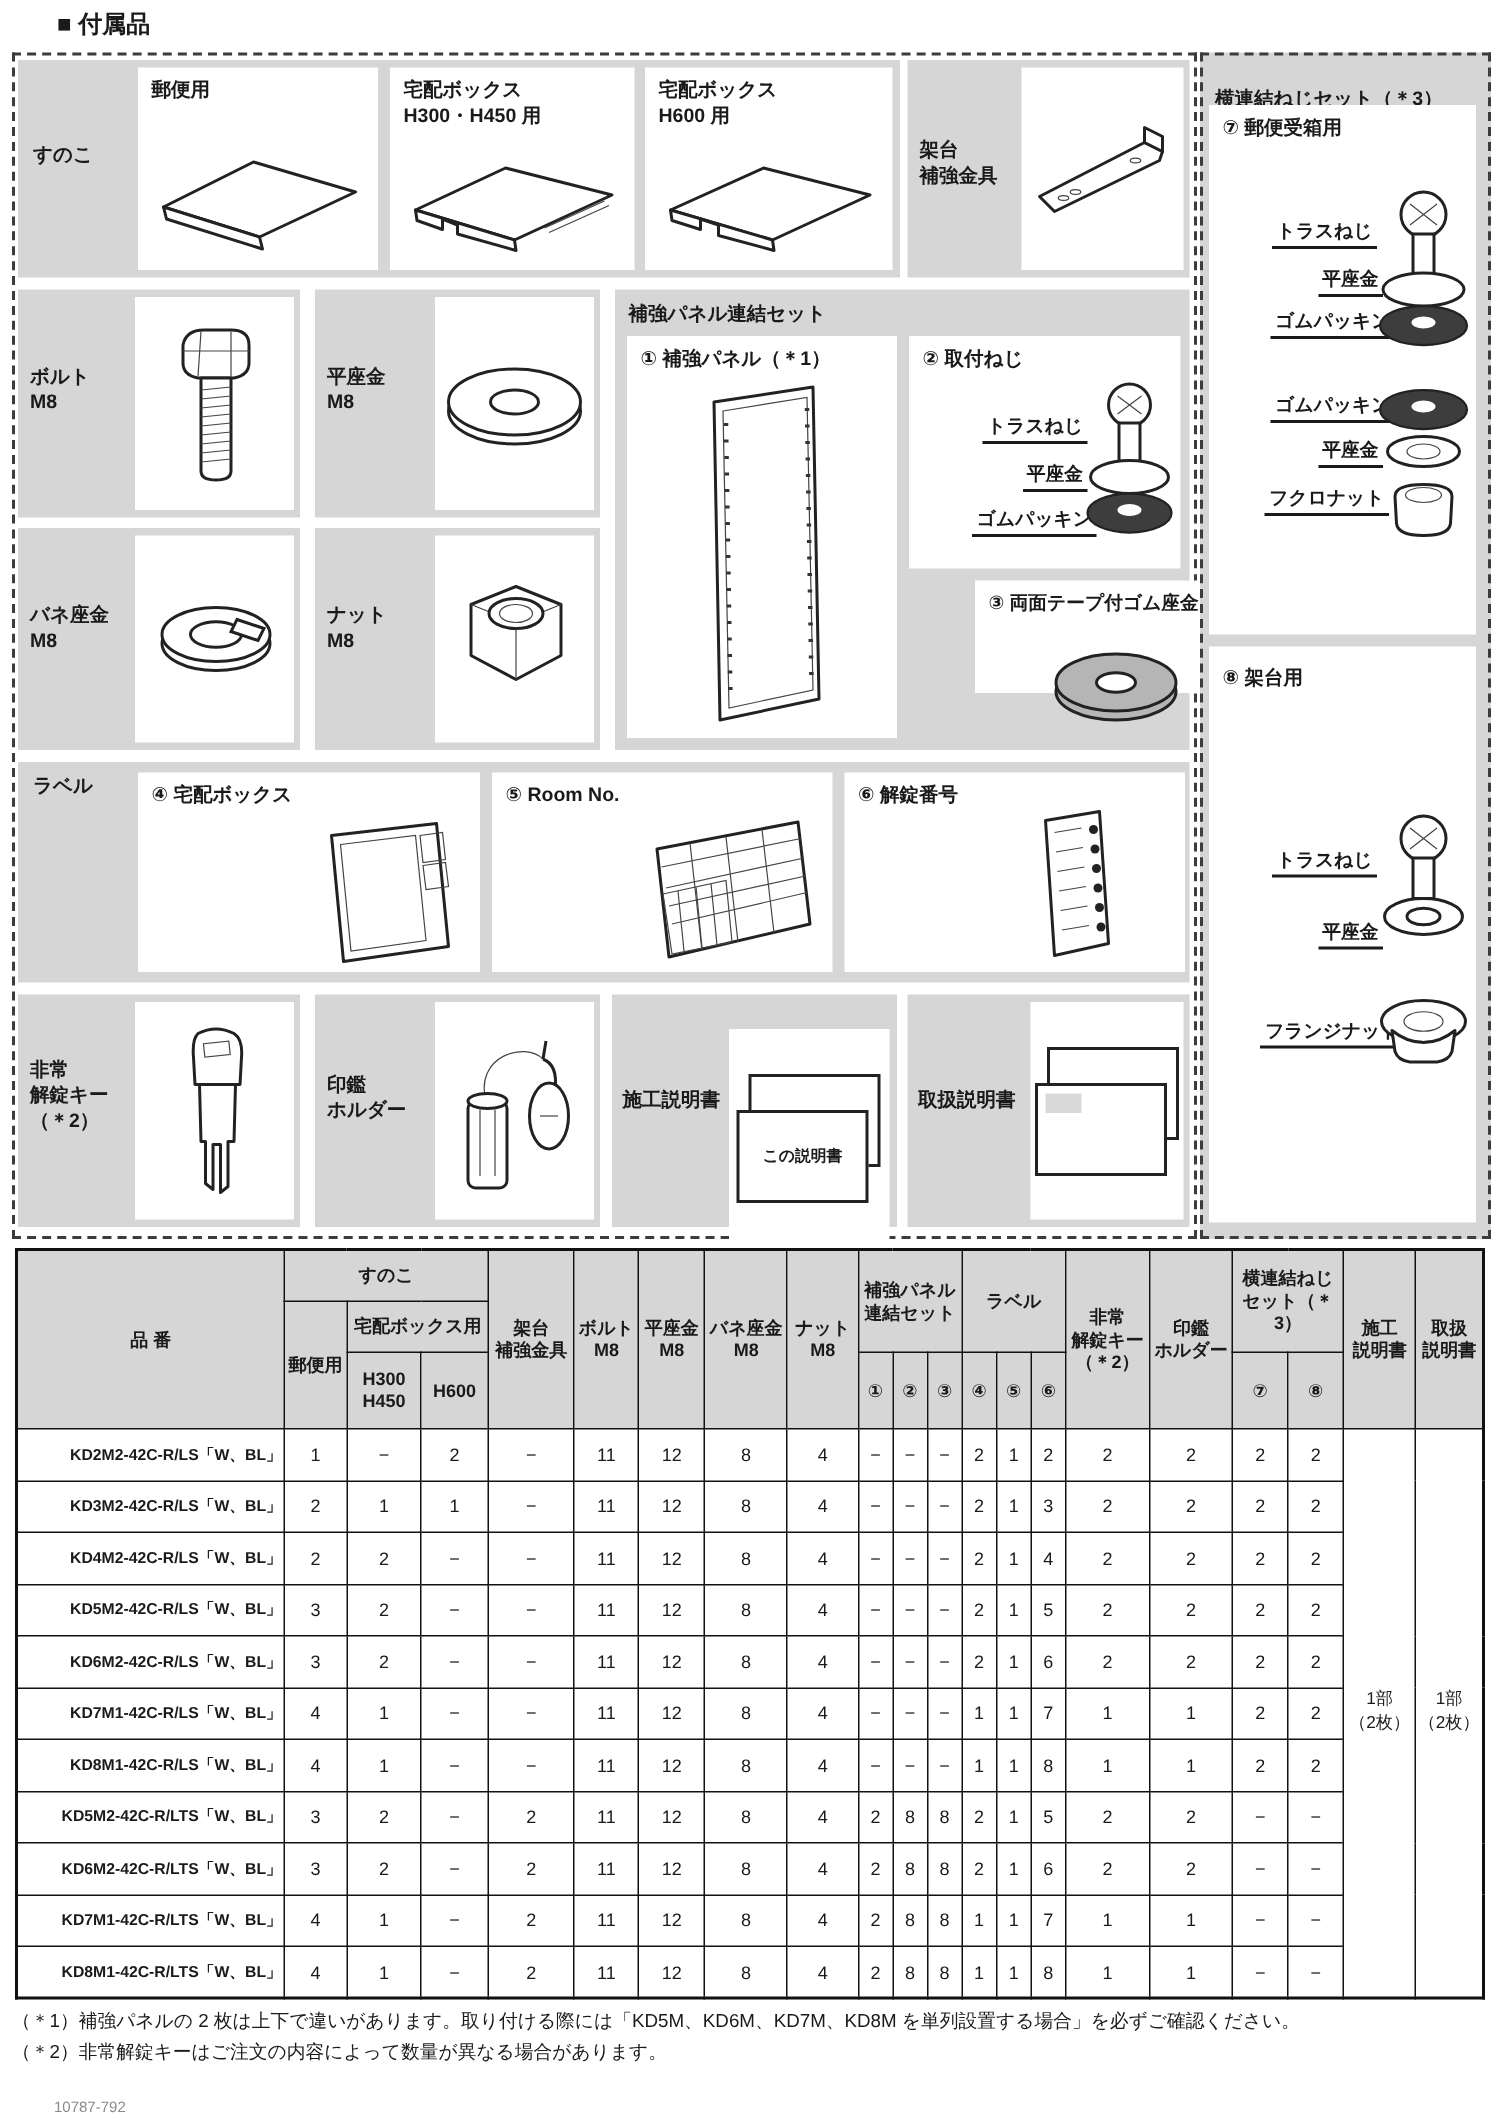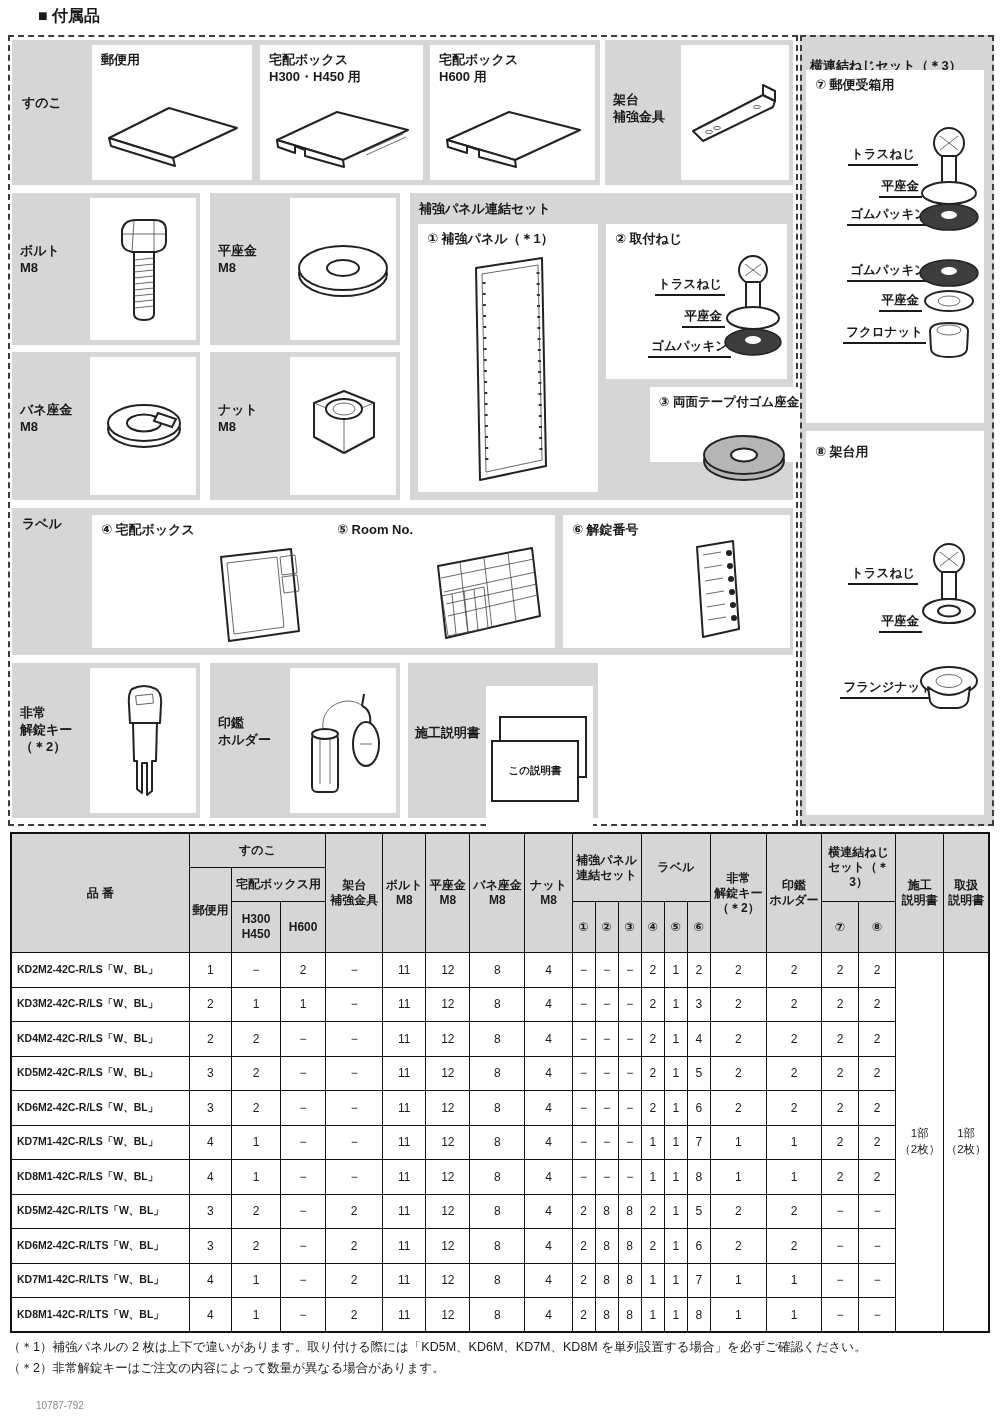--- a/index.html
+++ b/index.html
@@ -24,21 +24,21 @@
   .sheet{position:absolute;background:#fff;border:2px solid #222;width:84px;height:58px;}
   .sheet.back{top:0;right:0;}
   .sheet.front{bottom:0;left:0;display:flex;align-items:center;justify-content:center;font-size:10.5px;font-weight:bold;}
   .patch{position:absolute;top:5px;left:5px;width:24px;height:13px;background:#d9d9d9;}
   
   #parts-table{border-collapse:collapse;table-layout:fixed;width:980px;}
   #parts-table td,#parts-table th{border:1px solid #111;overflow:hidden;}
   #parts-table{border:2px solid #111;}
   #parts-table th{background:#d6d6d6;font-size:12px;font-weight:bold;text-align:center;vertical-align:middle;white-space:pre-line;line-height:1.25;padding:2px 1px;}
   #parts-table td{font-size:12px;text-align:center;vertical-align:middle;padding:2px 1px;}
-  #parts-table td.model{font-size:10.5px;font-weight:bold;text-align:left;padding-left:5px;white-space:nowrap;}
+  #parts-table td.model{font-size:10.5px;font-weight:bold;text-align:right;padding-left:5px;white-space:nowrap;}
   #parts-table td.manual{font-size:11.5px;white-space:pre-line;line-height:1.35;}
   #parts-table tr.hr1 th{height:29px;}
   #parts-table tr.hr2 th{height:29px;}
   #parts-table tr.hr3 th{height:46px;}
   #parts-table tbody tr{height:34.5px;}
   .circ{font-size:11.5px;font-weight:bold;}
   .footnote{position:absolute;font-size:12.5px;line-height:1.35;width:990px;}
   .docnum{position:absolute;font-size:10px;color:#8a8a8a;}
 </style>
 </head>
@@ -171,21 +171,21 @@
           <path class="ill" d="M40 4 L70 16 L70 50 L40 66 L10 50 L10 16 Z"></path>
           <path class="thin" d="M10 16 L40 28 L70 16 M40 28 L40 66"></path>
           <ellipse class="ill" cx="40" cy="22" rx="18" ry="10"></ellipse>
           <ellipse class="thin" cx="40" cy="22" rx="11" ry="6"></ellipse>
         </svg>
       </div>
     </div>
 
     <div class="panel" style="left:2px;top:471px;width:781px;height:147px;">
       <span class="plabel" style="left:10px;top:8px;">ラベル</span>
-      <div class="wbox" style="left:80px;top:7px;width:228px;height:133px;padding-left:13px;">
+      <div class="wbox" style="left:80px;top:7px;width:228px;height:133px;">
         <span class="boxlabel">④ 宅配ボックス</span>
         <svg class="abs" style="left:115px;top:28px;" width="100" height="100" viewBox="0 0 100 100">
           <path class="ill" d="M14 14 L84 6 L92 88 L22 98 Z"></path>
           <path class="thin" d="M20 20 L70 14 L77 84 L27 91 Z"></path>
           <path class="thin" d="M73 14 L88 12 L90 30 L75 32 Z M75 34 L90 32 L92 48 L77 50 Z"></path>
         </svg>
       </div>
       <div class="wbox" style="left:316px;top:7px;width:227px;height:133px;">
         <span class="boxlabel">⑤ Room No.</span>
         <svg class="abs" style="left:100px;top:25px;" width="120" height="105" viewBox="0 0 120 105">
@@ -236,20 +236,31 @@
           <path class="thin" d="M22 54 L22 98 M32 54 L32 98"></path>
         </svg>
       </div>
     </div>
     <div class="panel" style="left:398px;top:626px;width:190px;height:155px;">
       <span class="plabel" style="left:7px;top:62px;">施工説明書</span>
       <div class="wbox" style="left:78px;top:23px;width:107px;height:145px;">
         <div class="booklet" style="position:absolute;left:5px;top:30px;">
           <div class="sheet back"></div>
           <div class="sheet front">この説明書</div>
+        </div>
+      </div>
+    </div>
+    <div class="panel" style="left:595px;top:626px;width:188px;height:155px;">
+      <span class="plabel" style="left:7px;top:62px;">取扱説明書</span>
+      <div class="wbox" style="left:82px;top:5px;width:102px;height:145px;">
+        <div class="booklet" style="position:absolute;left:3px;top:30px;">
+          <div class="sheet back"></div>
+          <div class="sheet front">
+              <span class="patch"></span>
+            </div>
         </div>
       </div>
     </div>
   </div>
 
   <div class="dashbox" style="left:800px;top:35px;width:190px;height:787px;background:#d6d6d6;">
     <span class="settitle" style="left:8px;top:20px;">横連結ねじセット（＊3）</span>
     <div class="wbox" style="left:4px;top:33px;width:178px;height:353px;">
       <span class="boxlabel">⑦ 郵便受箱用</span>
       <span class="lead" style="right:66px;top:76px;">トラスねじ</span>

